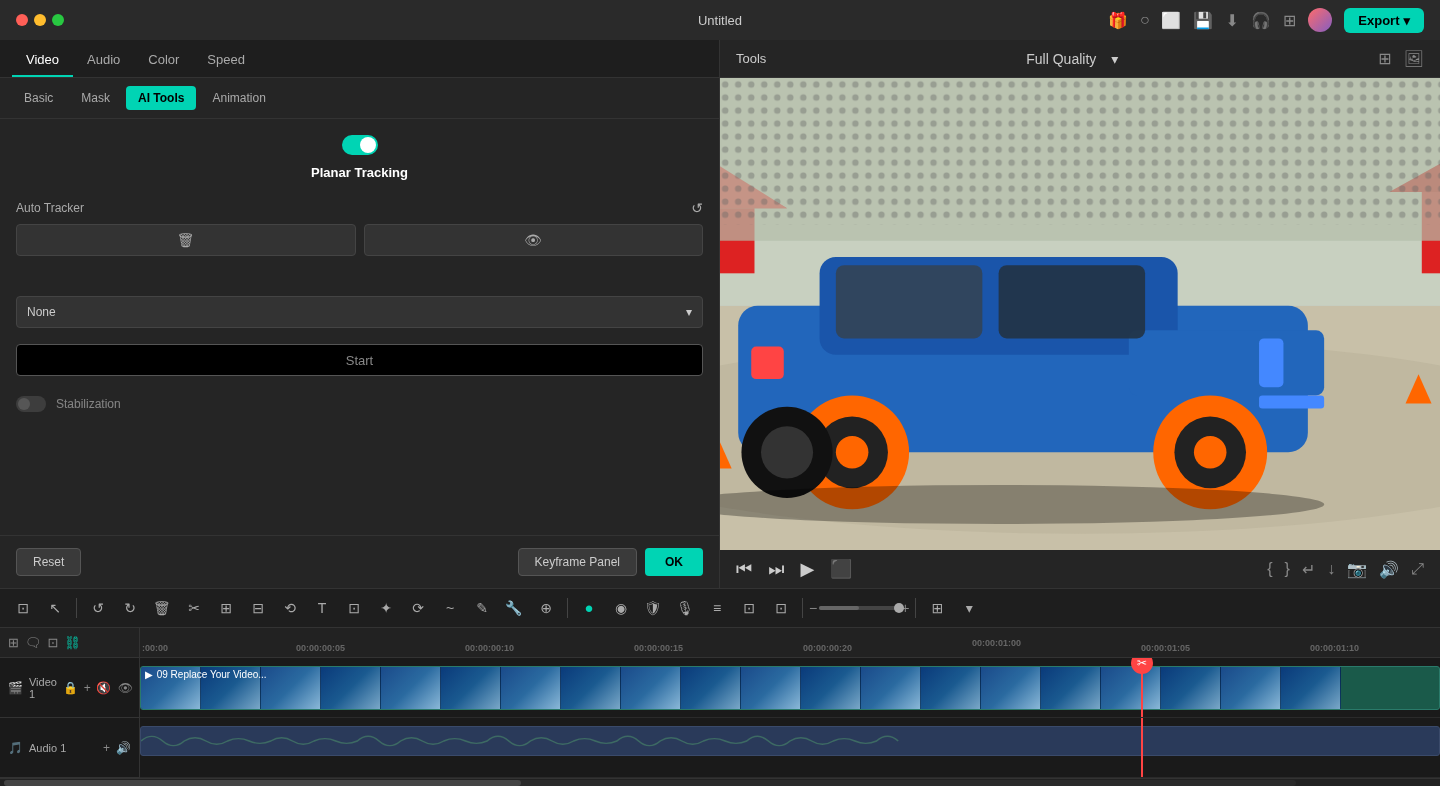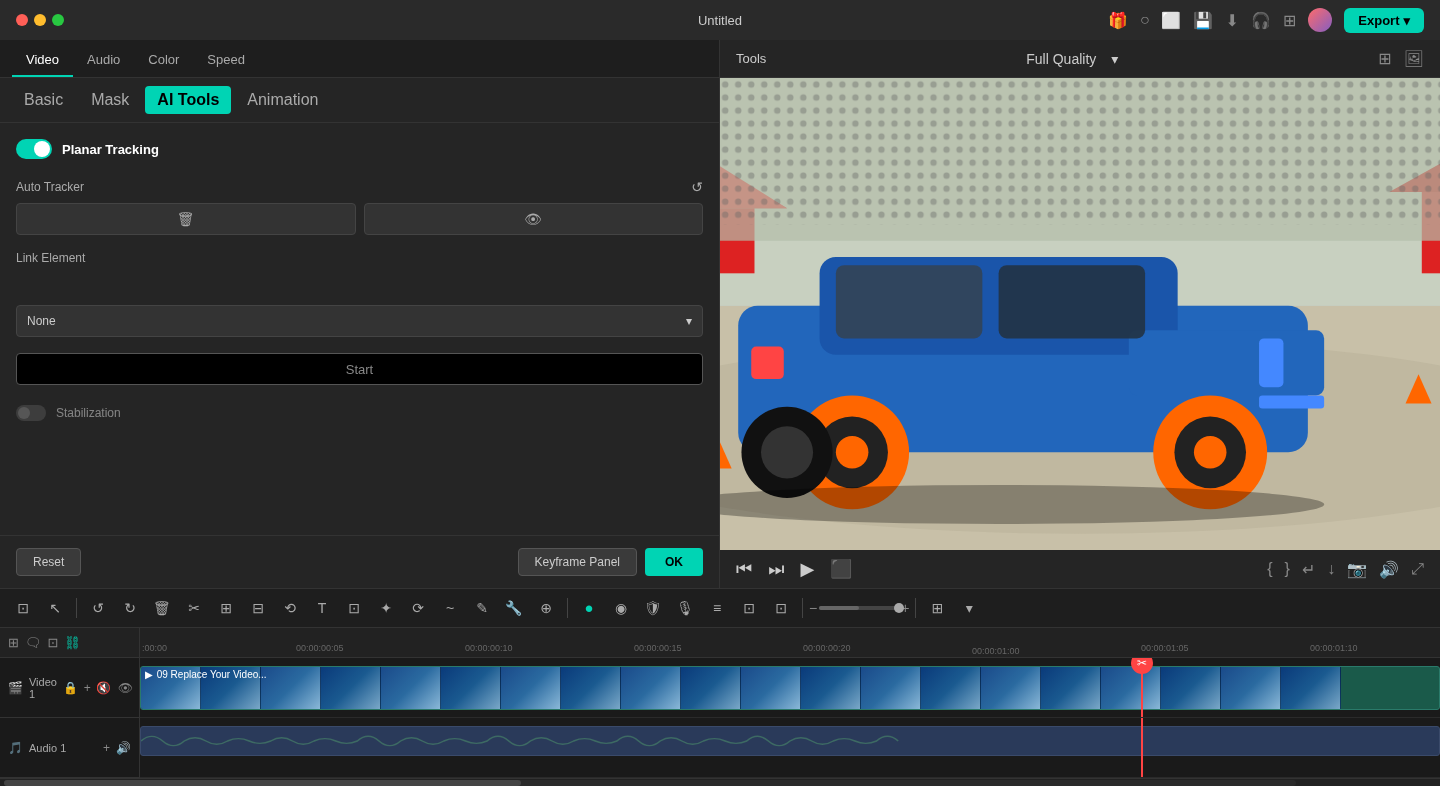--- a/index.html
+++ b/index.html
@@ -123,21 +123,21 @@
       display: flex;
       padding: 8px 12px;
       gap: 4px;
       border-bottom: 1px solid #333;
       background: #252525;
     }
     .sub-tab {
       padding: 5px 12px;
       color: #aaa;
       cursor: pointer;
-      font-size: 16px;
+      font-size: 12px;
       border-radius: 4px;
     }
     .sub-tab.active {
       background: #00d4b4;
       color: #000;
       font-weight: 600;
     }
 
     
     .panel-content {
@@ -145,20 +145,21 @@
       padding: 16px;
       overflow-y: auto;
     }
 
     
     .toggle-row {
       display: flex;
       align-items: center;
       gap: 10px;
       margin-bottom: 20px;
+      flex-direction: column;
     }
     .toggle {
       width: 36px;
       height: 20px;
       background: #00d4b4;
       border-radius: 10px;
       position: relative;
       cursor: pointer;
       flex-shrink: 0;
     }
@@ -759,21 +760,20 @@
       <div class="tracker-btns">
         <div class="tracker-btn">
           <span>🗑</span>
         </div>
         <div class="tracker-btn">
           <span>👁</span>
         </div>
       </div>
 
       <div class="link-section">
-        <div class="link-label">Link Element</div>
         <div class="link-select">
           <span>None</span>
           <span>▾</span>
         </div>
       </div>
 
       <div class="start-btn">Start</div>
 
       <div class="stabilization-row">
         <div class="toggle-small">
@@ -938,27 +938,27 @@
   <div class="timeline-area">
 
     <div class="timeline-header">
       <div class="timeline-track-controls">
         <span class="tc-icon">⊞</span>
         <span class="tc-icon">🗨</span>
         <span class="tc-icon">⊡</span>
         <span class="tc-icon" style="color:#00d4b4;">⛓</span>
       </div>
       <div class="timeline-ruler">
-        <div style="position:relative; width:100%; height:100%;">
+        <div style="position:relative; width:100%; height:100%;font-weight:bold;">
           <span class="ruler-time" style="left:2px; bottom:4px;">:00:00</span>
           <span class="ruler-time" style="left:12%; bottom:4px;">00:00:00:05</span>
           <span class="ruler-time" style="left:25%; bottom:4px;">00:00:00:10</span>
           <span class="ruler-time" style="left:38%; bottom:4px;">00:00:00:15</span>
           <span class="ruler-time" style="left:51%; bottom:4px;">00:00:00:20</span>
-          <span class="ruler-time" style="left:64%; bottom:1px;">00:00:01:00</span>
+          <span class="ruler-time" style="left:64%; bottom:9px;">00:00:01:00</span>
           <span class="ruler-time" style="left:77%; bottom:4px;">00:00:01:05</span>
           <span class="ruler-time" style="left:90%; bottom:4px;">00:00:01:10</span>
         </div>
       </div>
     </div>
 
     <div class="timeline-body">
 
       <div class="track-labels">
         <div class="track-label">

